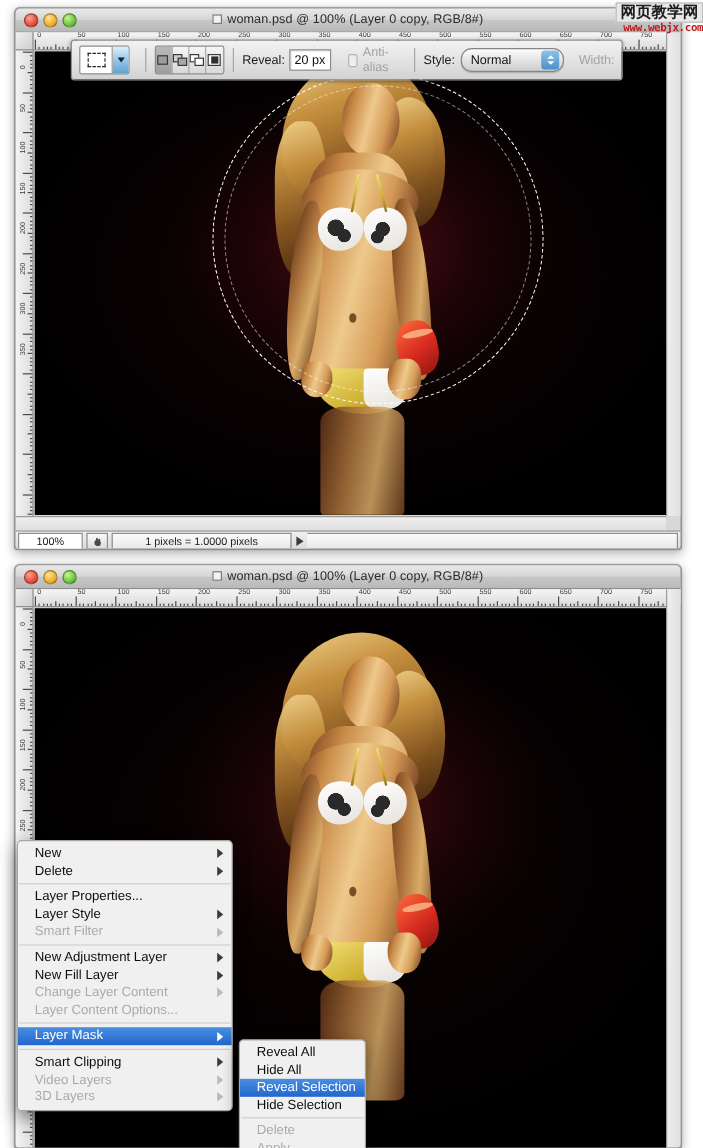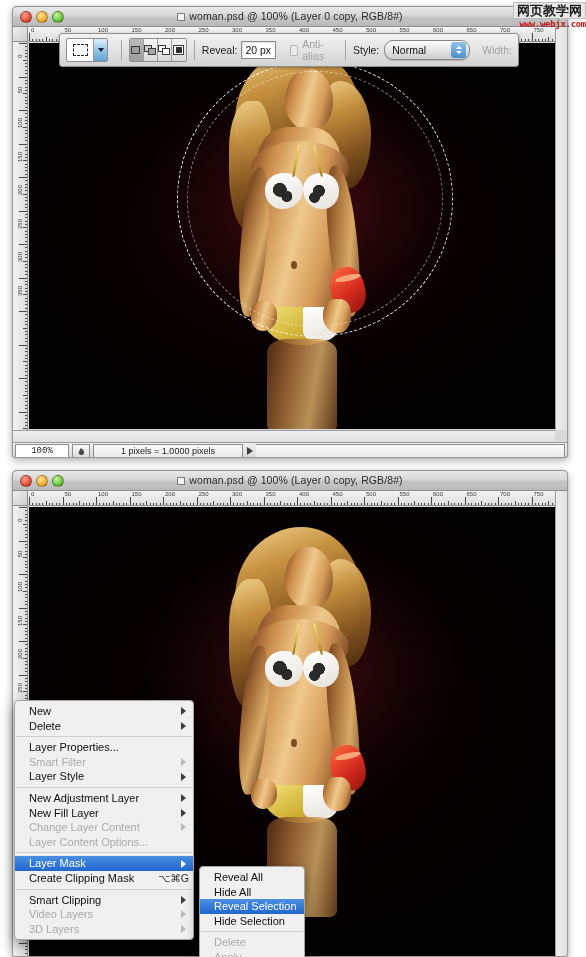--- a/index.html
+++ b/index.html
@@ -187,21 +187,20 @@
     position: absolute; height: 17px;
     background: linear-gradient(to bottom,#f0f0f0,#d8d8d8);
     border-top: 1px solid #9b9b9b;
     display: flex; align-items: center; padding: 0 2px;
     font-size: 9px; color: #1b1b1b;
   }
   .zoom-box {
     width: 54px; height: 15px; border: 1px solid #8e8e8e; background: #fff;
     display: flex; align-items: center; justify-content: center;
     margin-right: 3px;
-    font-family: Liberation Mono, monospace;
   }
   .sb-btn {
     width: 18px; height: 14px; border: 1px solid #8e8e8e;
     background: linear-gradient(to bottom,#fafafa,#dcdcdc);
     display: flex; align-items: center; justify-content: center;
     margin-right: 3px;
   }
   .sb-info {
     flex: 0 0 auto; width: 150px; height: 14px;
     border: 1px solid #8e8e8e; background: linear-gradient(to bottom,#fcfcfc,#e8e8e8);
@@ -1122,26 +1121,26 @@
         <span class="arrow"></span>
       </div>
       <div class="mi">
         <span>Delete</span>
         <span class="arrow"></span>
       </div>
       <div class="msep"></div>
       <div class="mi">
         <span>Layer Properties...</span>
       </div>
+      <div class="mi">
+        <span>Layer Style</span>
+        <span class="arrow"></span>
+      </div>
       <div class="mi disabled">
         <span>Smart Filter</span>
-        <span class="arrow"></span>
-      </div>
-      <div class="mi">
-        <span>Layer Style</span>
         <span class="arrow"></span>
       </div>
       <div class="msep"></div>
       <div class="mi">
         <span>New Adjustment Layer</span>
         <span class="arrow"></span>
       </div>
       <div class="mi">
         <span>New Fill Layer</span>
         <span class="arrow"></span>
@@ -1151,24 +1150,20 @@
         <span class="arrow"></span>
       </div>
       <div class="mi disabled">
         <span>Layer Content Options...</span>
       </div>
       <div class="msep"></div>
       <div class="mi sel">
         <span>Layer Mask</span>
         <span class="arrow"></span>
       </div>
-      <div class="mi">
-        <span>Create Clipping Mask</span>
-        <span class="shortcut">⌥⌘G</span>
-      </div>
       <div class="msep"></div>
       <div class="mi">
         <span>Smart Clipping</span>
         <span class="arrow"></span>
       </div>
       <div class="mi disabled">
         <span>Video Layers</span>
         <span class="arrow"></span>
       </div>
       <div class="mi disabled">

